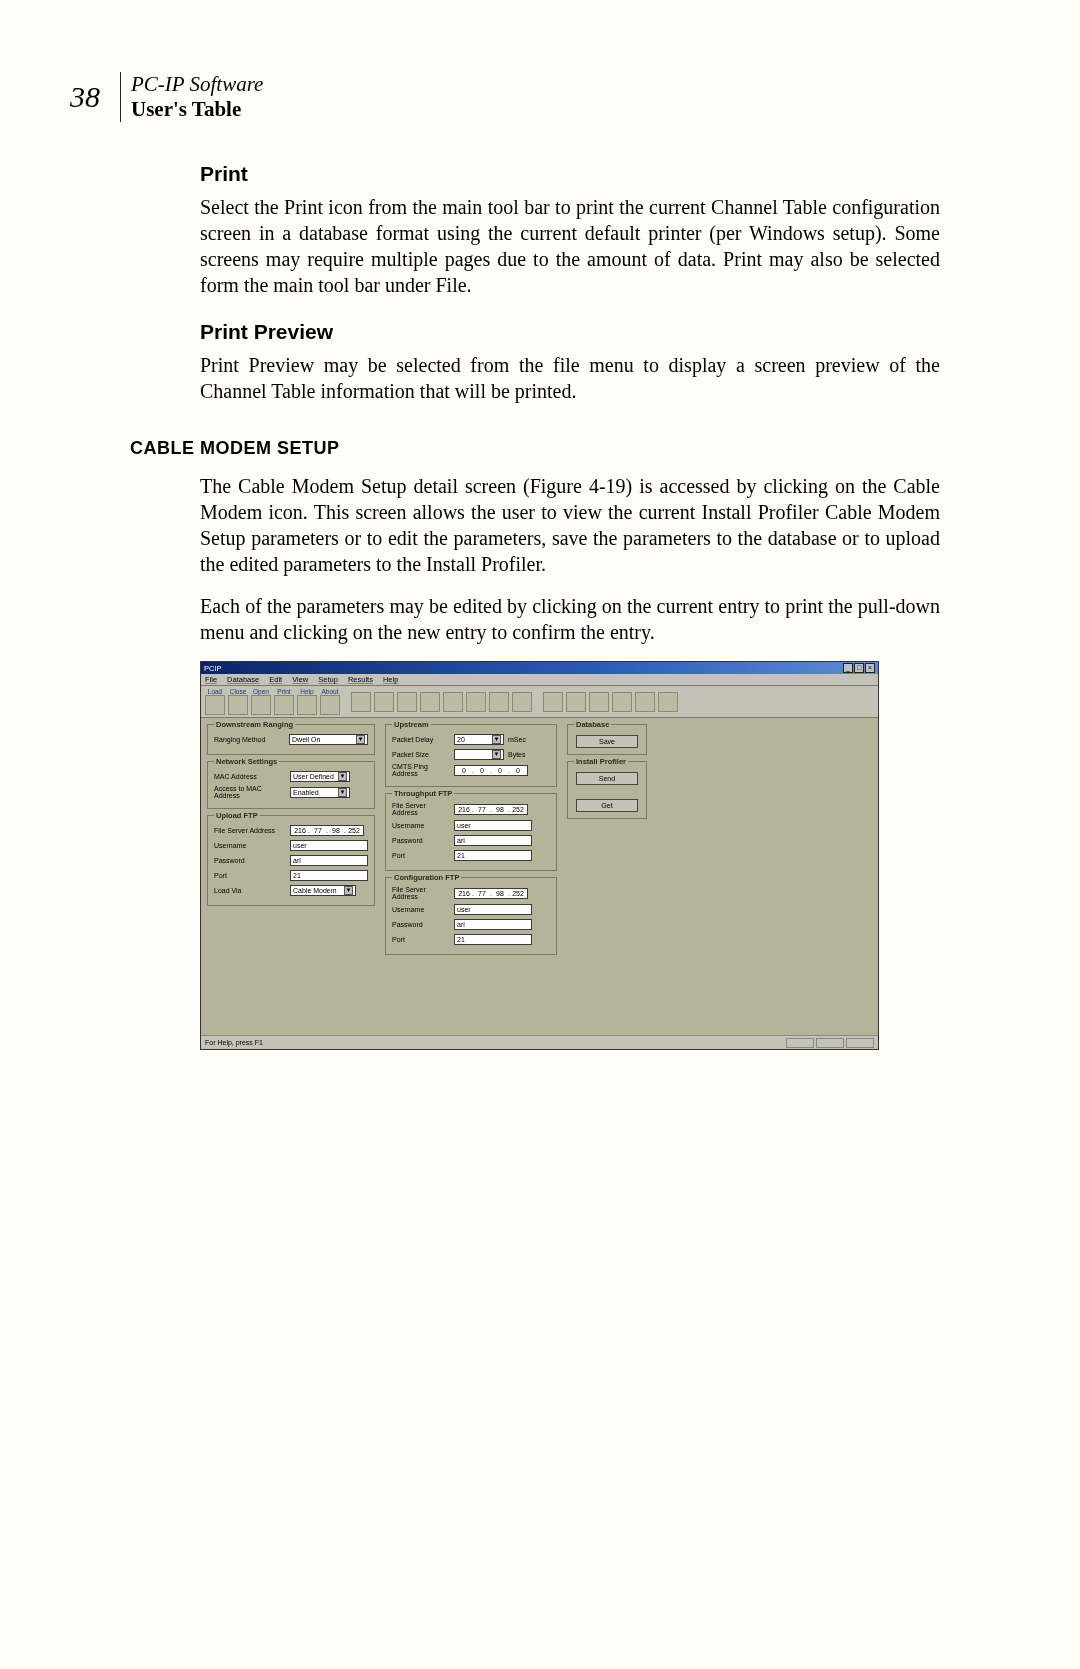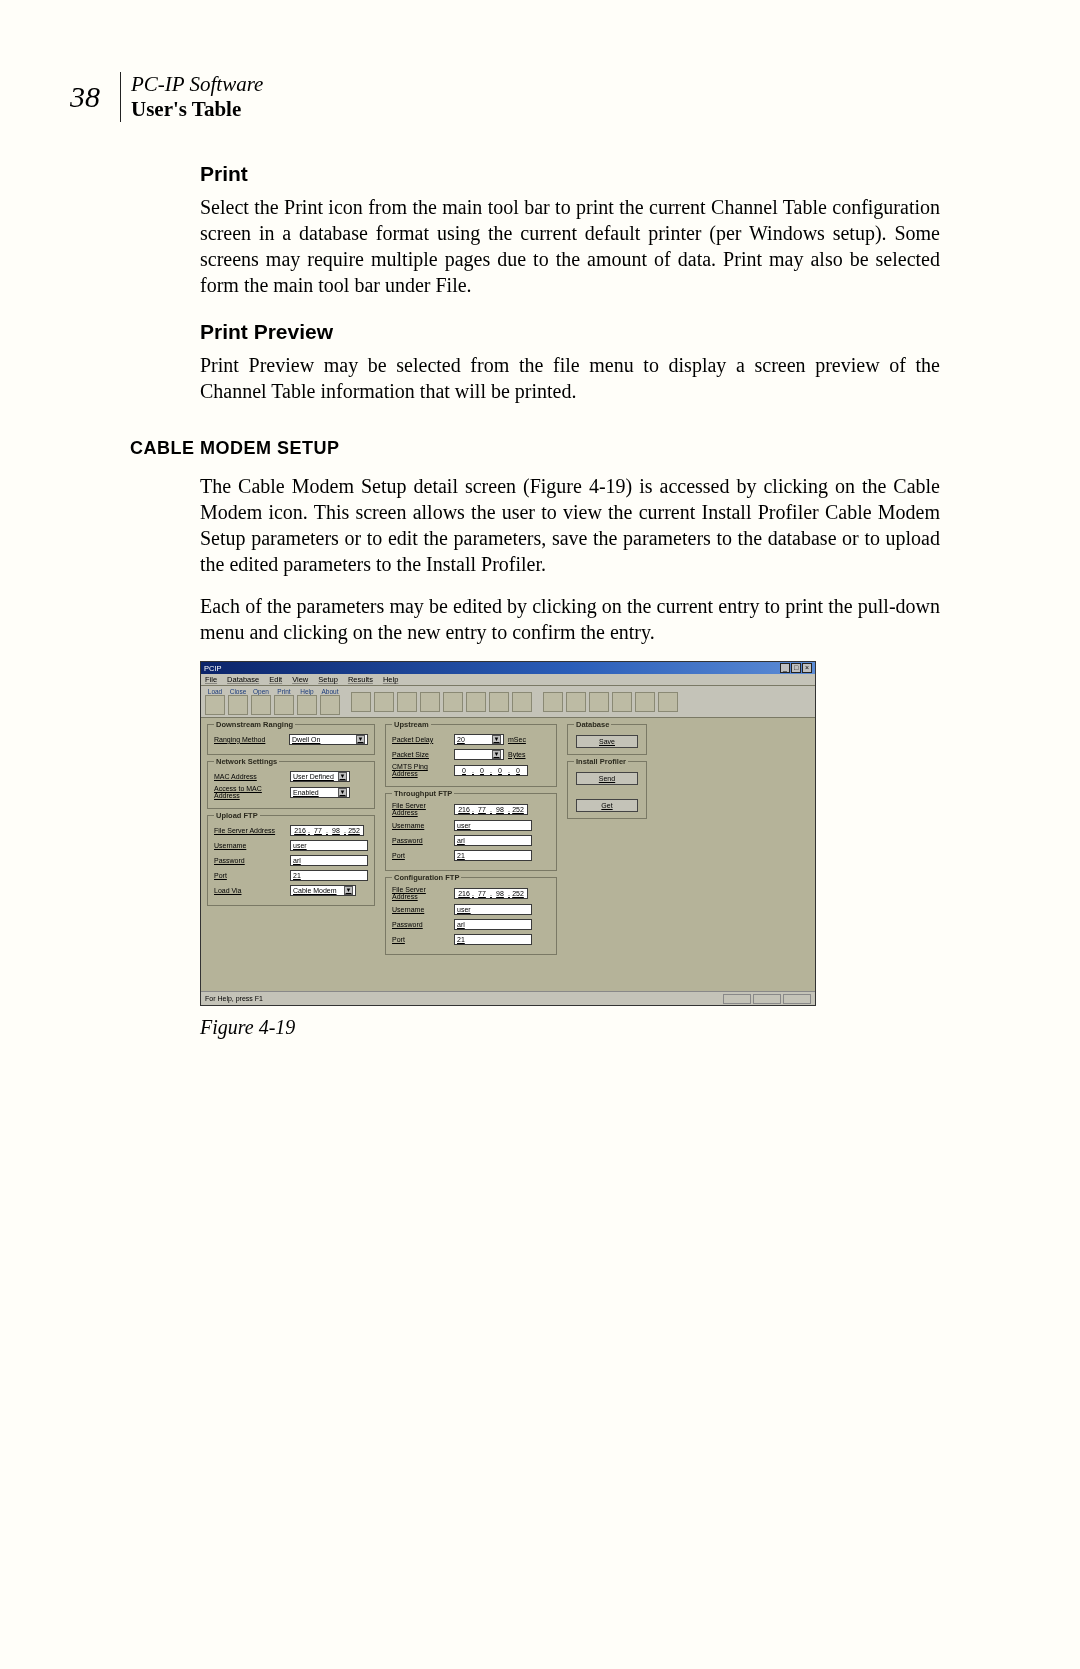--- a/index.html
+++ b/index.html
@@ -11,32 +11,32 @@
   .hdr-block { line-height: 1.2; }
   .hdr-italic { font-style: italic; font-size: 21px; }
   .hdr-bold { font-weight: bold; font-size: 21px; }
   .body-indent { margin-left: 130px; }
   .sect-heading { font-family: Helvetica, Arial, sans-serif; font-weight: bold; font-size: 21px; margin: 22px 0 8px; }
   .para { font-size: 20px; line-height: 1.3; text-align: justify; margin-bottom: 16px; }
   .main-heading { font-family: Helvetica, Arial, sans-serif; font-weight: 700; font-size: 18px; letter-spacing: 0.5px; margin: 34px 0 14px 60px; }
   .caption { font-style: italic; font-size: 20px; margin-top: 10px; margin-left: 0; }
 
   
-  .win { width: 616px; margin: 10px 0 0 0; border: 1px solid #333; background: #b5b399; font-family: Tahoma, Arial, sans-serif; font-size: 7.5px; color: #000; }
+  .win { width: 679px; margin: 10px 0 0 0; border: 1px solid #333; background: #b5b399; font-family: Tahoma, Arial, sans-serif; font-size: 7.5px; color: #000; }
   .titlebar { height: 12px; background: linear-gradient(90deg, #0b246a, #2a5db8 60%, #5c8cd6); display: flex; align-items: center; padding: 0 3px; color: #fff; }
   .titlebar .t-flex { flex: 1; }
   .titlebar .btns { display: flex; gap: 1px; }
   .titlebar .wb { width: 10px; height: 10px; background: #c0c0c0; border: 1px solid #222; font-size: 7px; line-height: 8px; text-align: center; color: #000; }
   .menubar { background: #c4c3b8; border-bottom: 1px solid #7a7965; padding: 0 4px; height: 12px; display: flex; gap: 10px; align-items: center; }
   .menubar span { text-decoration: underline; text-decoration-color: rgba(0,0,0,0.3); }
   .toolbar { background: #c4c3b8; border-bottom: 1px solid #7a7965; padding: 2px 4px; display: flex; gap: 3px; align-items: center; }
   .tlabel { display: flex; flex-direction: column; align-items: center; font-size: 6.5px; color: #1a3a7a; }
   .ticon { width: 20px; height: 20px; background: #bdbba4; border: 1px solid #8a8974; display: inline-block; }
   .tsep { width: 5px; }
-  .content { background: #b5b399; padding: 6px 6px 36px; display: flex; gap: 10px; align-items: flex-start; text-decoration: underline; }
+  .content { background: #b5b399; padding: 6px 6px 80px; display: flex; gap: 10px; align-items: flex-start; }
   .col { display: flex; flex-direction: column; gap: 6px; }
   .grp { border: 1px solid #7a7965; padding: 8px 6px 6px; position: relative; }
   .grp-title { position: absolute; left: 6px; top: -5px; font-size: 7.5px; font-weight: bold; color: #2b2a1e; background: #b5b399; padding: 0 2px; }
   .row { display: flex; align-items: center; gap: 4px; margin-bottom: 3px; min-height: 12px; }
   .lbl { font-size: 7px; width: 72px; }
   .lbl-sh { font-size: 7px; width: 58px; }
   .sel { height: 11px; background: #fff; border: 1px solid #3a3a3a; font-size: 7px; padding: 0 2px; display: flex; align-items: center; justify-content: space-between; }
   .sel .arrow { width: 9px; height: 9px; background: #c0c0c0; border: 1px solid #555; font-size: 6px; text-align: center; line-height: 7px; }
   .inp { height: 11px; background: #fff; border: 1px solid #3a3a3a; font-size: 7px; padding: 0 2px; display: flex; align-items: center; }
   .ip { display: flex; align-items: center; background: #fff; border: 1px solid #3a3a3a; height: 11px; padding: 0 2px; gap: 0; }
@@ -306,15 +306,14 @@
 
       <div class="status">
         <span>For Help, press F1</span>
         <span class="sflex"></span>
         <span class="sbox"></span>
         <span class="sbox"></span>
         <span class="sbox"></span>
       </div>
     </div>
 
-    <div class="caption">Figure 4-19</div>
   </div>
 </div>
 
 </body></html>

